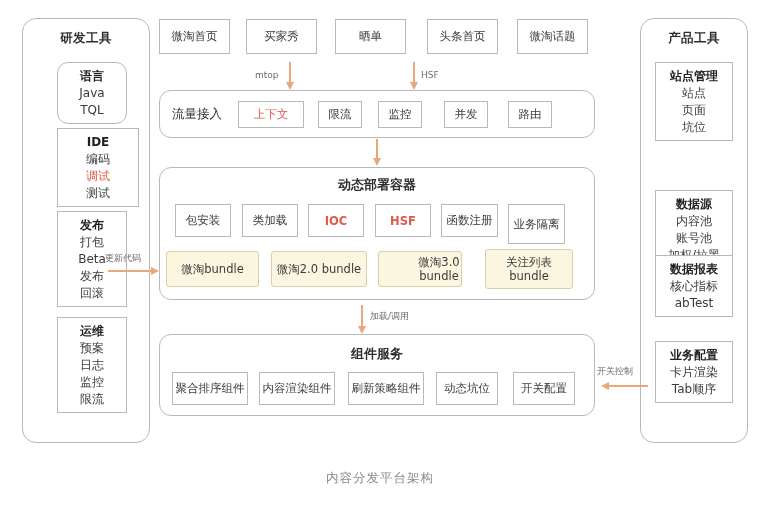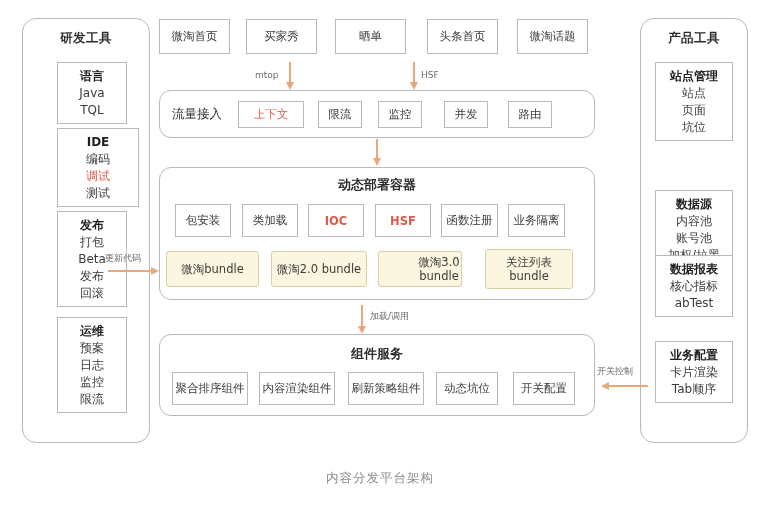--- a/index.html
+++ b/index.html
@@ -162,21 +162,21 @@
 </style>
 </head>
 <body>
 
 <div class="canvas">
 
   <div class="abs panel" style="left:22px; top:18px; width:128px; height:425px;">
     <div class="panel-title" style="margin-top:11px;">研发工具</div>
   </div>
 
-  <div class="abs stack-box" style="left:57px; top:62px; width:70px; height:62px;">
+  <div class="abs stack-box" style="left:57px; top:62px; width:70px; height:62px;border-radius:11px;">
     <div class="stack-head">语言</div>
     <div class="stack-line">Java</div>
     <div class="stack-line">TQL</div>
   </div>
 
   <div class="abs stack-box" style="left:57px; top:128px; width:82px; height:79px;">
     <div class="stack-head">IDE</div>
     <div class="stack-line">编码</div>
     <div class="stack-line accent">调试</div>
     <div class="stack-line">测试</div>
@@ -285,21 +285,21 @@
   </div>
   <div class="abs sq-box" style="left:308px; top:204px; width:56px; height:33px;">
     <span class="bold-red">IOC</span>
   </div>
   <div class="abs sq-box" style="left:375px; top:204px; width:56px; height:33px;">
     <span class="bold-red">HSF</span>
   </div>
   <div class="abs sq-box" style="left:441px; top:204px; width:57px; height:33px;">
     <span>函数注册</span>
   </div>
-  <div class="abs sq-box" style="left:508px; top:204px; width:57px; height:33px;">
+  <div class="abs sq-box" style="left:508px; top:204px; width:57px; height:40px;">
     <span>业务隔离</span>
   </div>
 
   <div class="abs bundle" style="left:166px; top:251px; width:93px; height:36px;">
     <span>微淘bundle</span>
   </div>
   <div class="abs bundle" style="left:271px; top:251px; width:96px; height:36px;">
     <span>微淘2.0 bundle</span>
   </div>
   <div class="abs bundle" style="left:378px; top:251px; width:84px; height:36px;padding-left:38px;">

